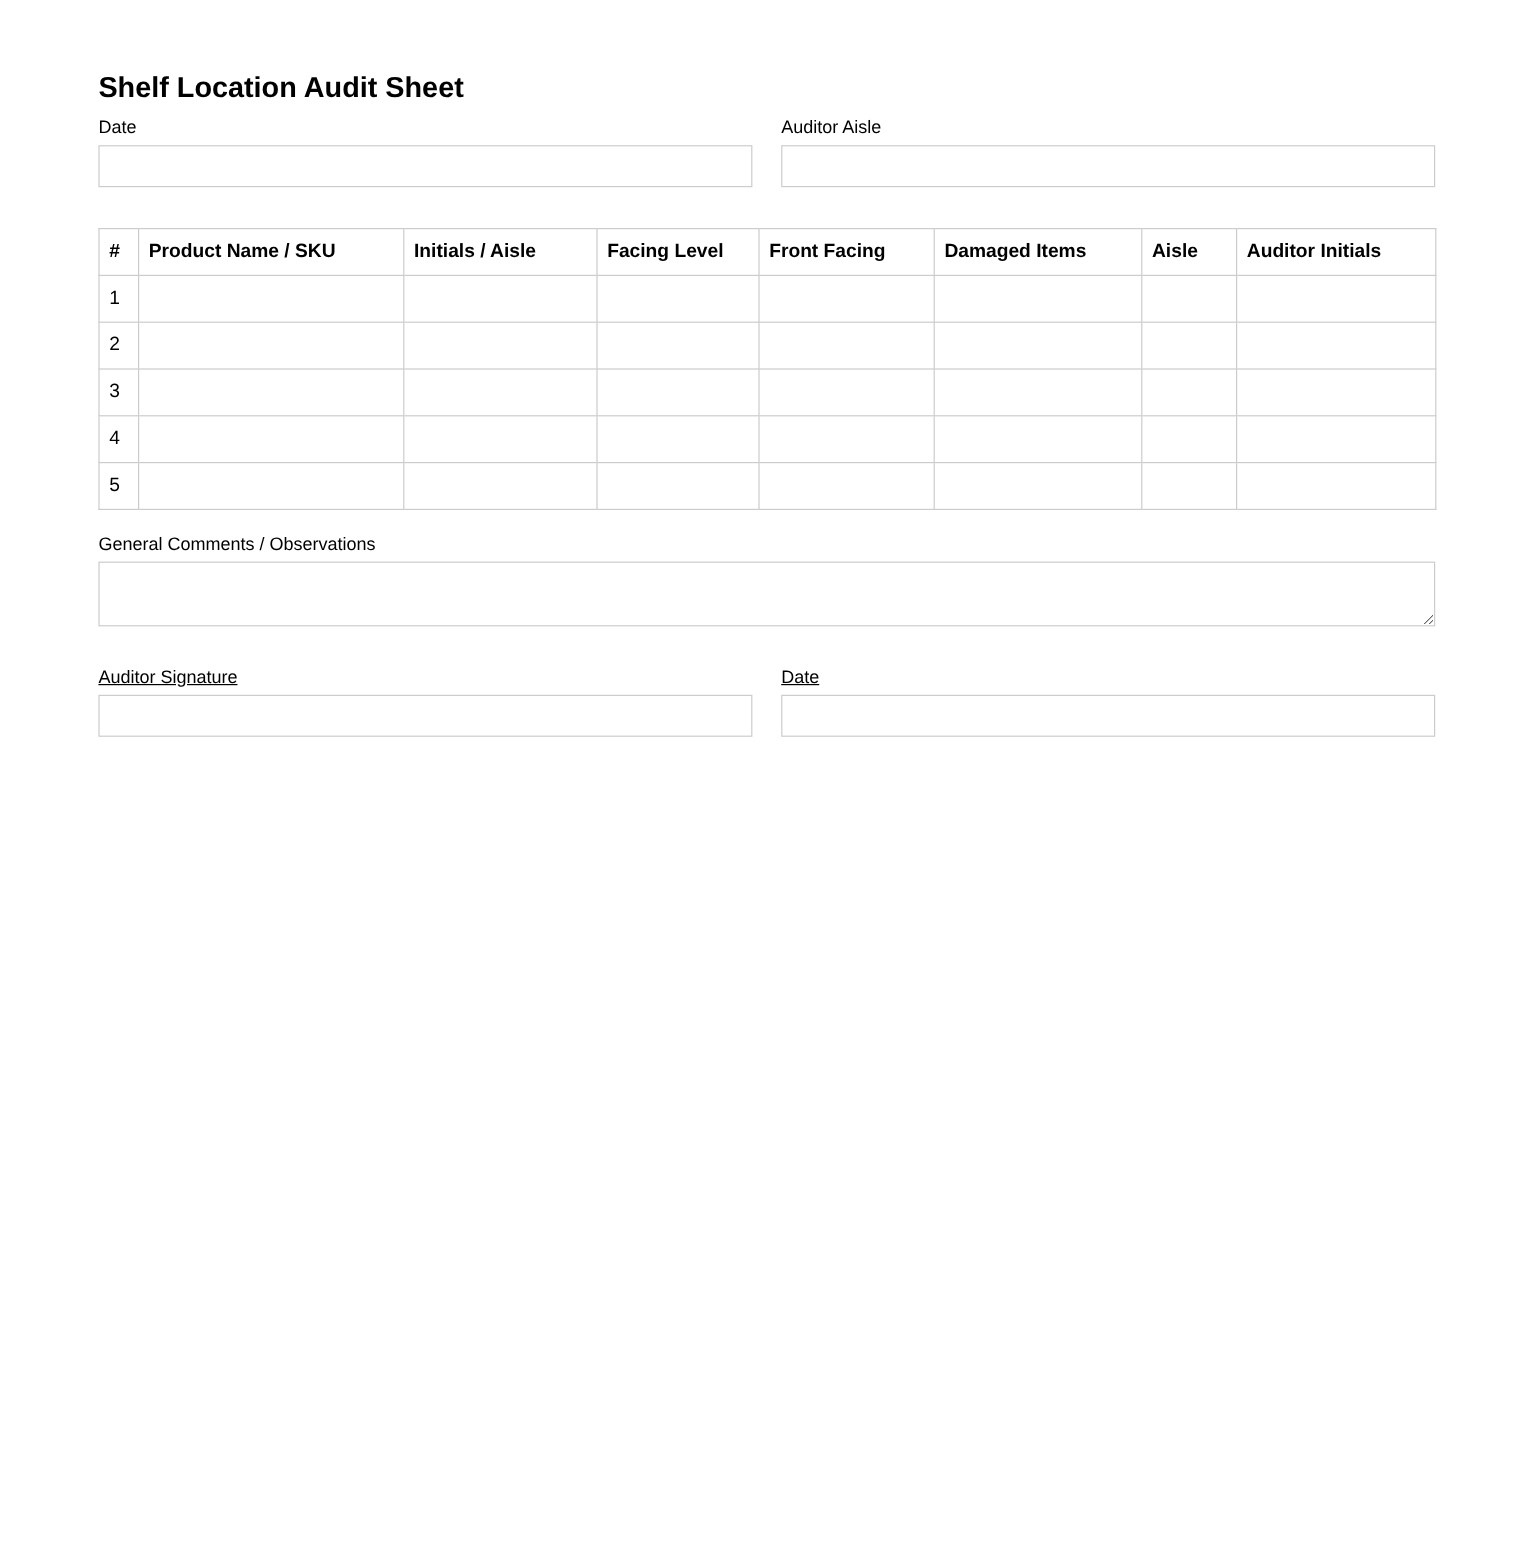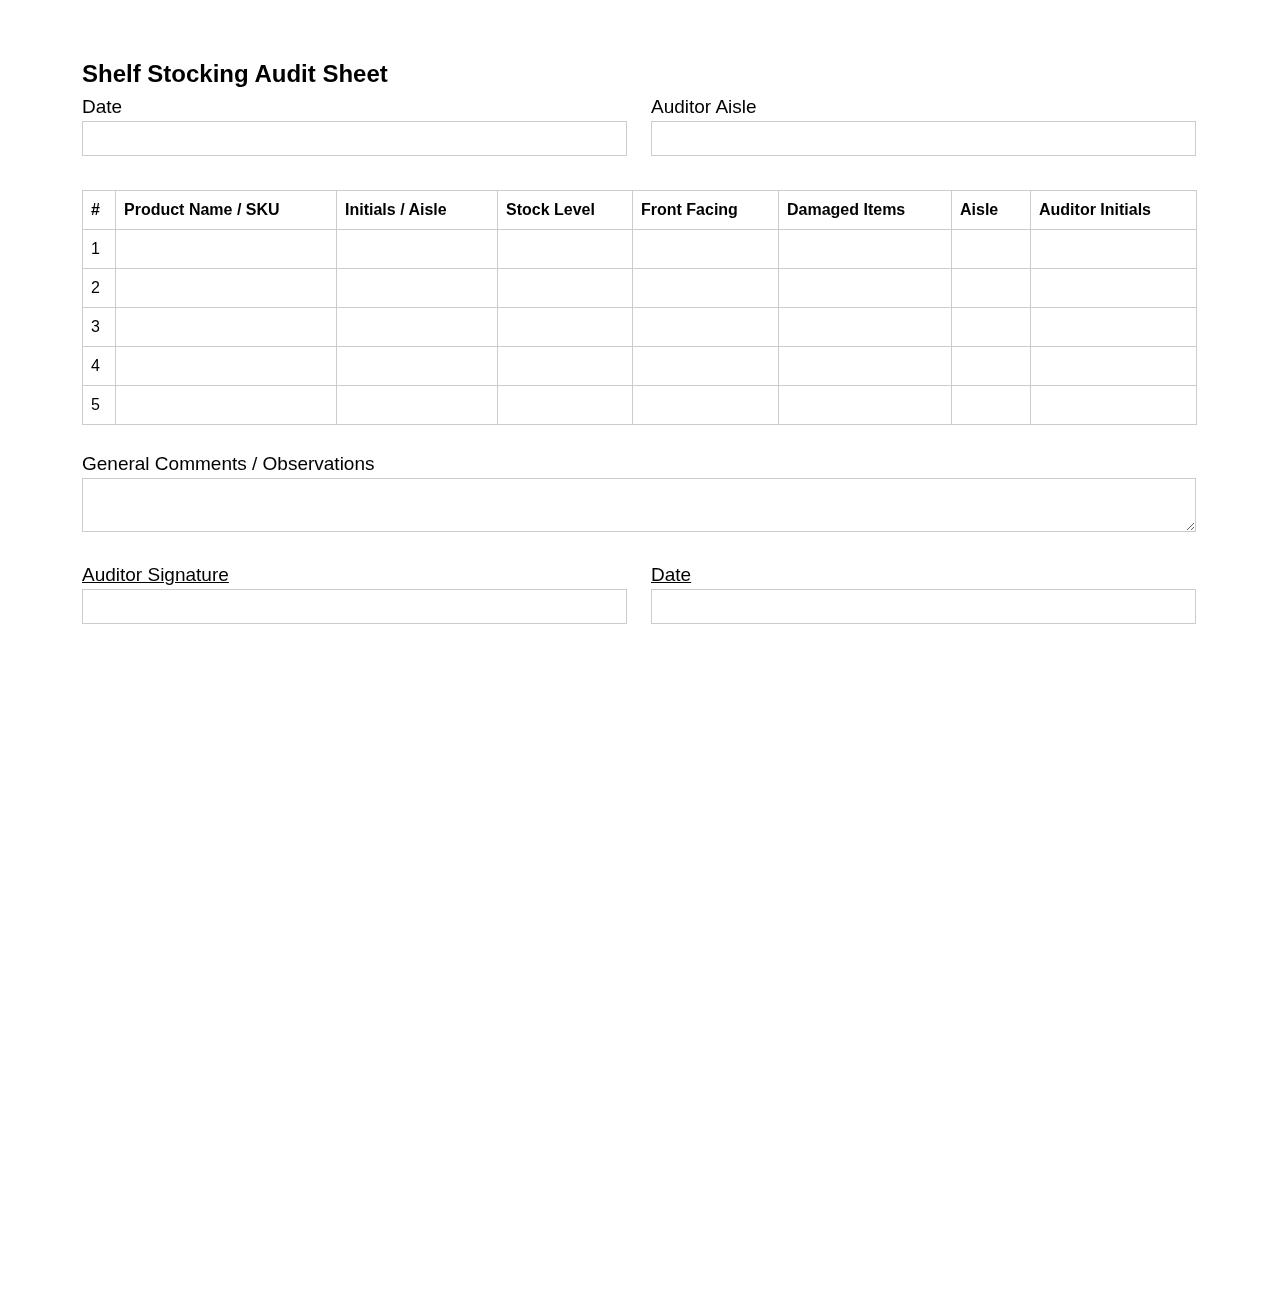--- a/index.html
+++ b/index.html
@@ -1,35 +1,35 @@
 <!DOCTYPE html>
 <html><head>
 <meta charset="utf-8">
 <style>
   html, body { margin:0; padding:0; background:#fff; }
   body { width:1278px; height:1300px; font-family:"Liberation Sans", sans-serif; color:#000; position:relative; }
   .wrap { position:absolute; left:82px; top:58px; width:1114px; }
   h1 { margin:0; font-size:24px; font-weight:bold; line-height:32px; height:32px; }
   .row3 { display:flex; gap:24px; margin-top:8px; }
   .field { flex:1; }
-  .lbl { font-size:19px; line-height:17px; height:17px; margin-bottom:6px; display:block; }
+  .lbl { font-size:15px; line-height:17px; height:17px; margin-bottom:6px; display:block; }
   .inp { box-sizing:border-box; width:100%; height:35px; border:1px solid #ccc; background:#fff; display:block; font-family:"Liberation Sans", sans-serif; font-size:15px; padding:4px 8px; outline:none; }
   table { border-collapse:collapse; width:1114px; margin-top:34px; table-layout:fixed; }
   th, td { border:1px solid #ccc; height:38px; padding:0 8px; text-align:left; font-size:16px; }
   th { font-weight:bold; }
   td { font-size:16px; }
-  .comments { margin-top:30px; }
+  .comments { margin-top:20px; }
   textarea.inp { height:54px; resize:both; }
   .row2 { display:flex; gap:24px; margin-top:34px;text-decoration:underline; }
 </style>
 </head>
 <body>
 
 <div class="wrap">
-  <h1>Shelf Stocking Audit Sheet</h1>
+  <h1>Shelf Location Audit Sheet</h1>
 
   <div class="row3">
     <div class="field">
       <label class="lbl">Date</label>
       <input class="inp" type="text" value="" style="">
     </div>
     <div class="field">
       <label class="lbl">Auditor Aisle</label>
       <input class="inp" type="text" value="" style="">
     </div>
@@ -44,21 +44,21 @@
       <col style="width:146px">
         <col style="width:173px">
         <col style="width:79px">
         <col style="width:166px">
     </colgroup>
     <thead>
       <tr>
         <th>#</th>
         <th>Product Name / SKU</th>
         <th>Initials / Aisle</th>
-        <th>Stock Level</th>
+        <th>Facing Level</th>
         <th>Front Facing</th>
         <th>Damaged Items</th>
         <th>Aisle</th>
         <th>Auditor Initials</th>
       </tr>
     </thead>
     <tbody>
       <tr>
         <td>1</td>
         <td></td>

